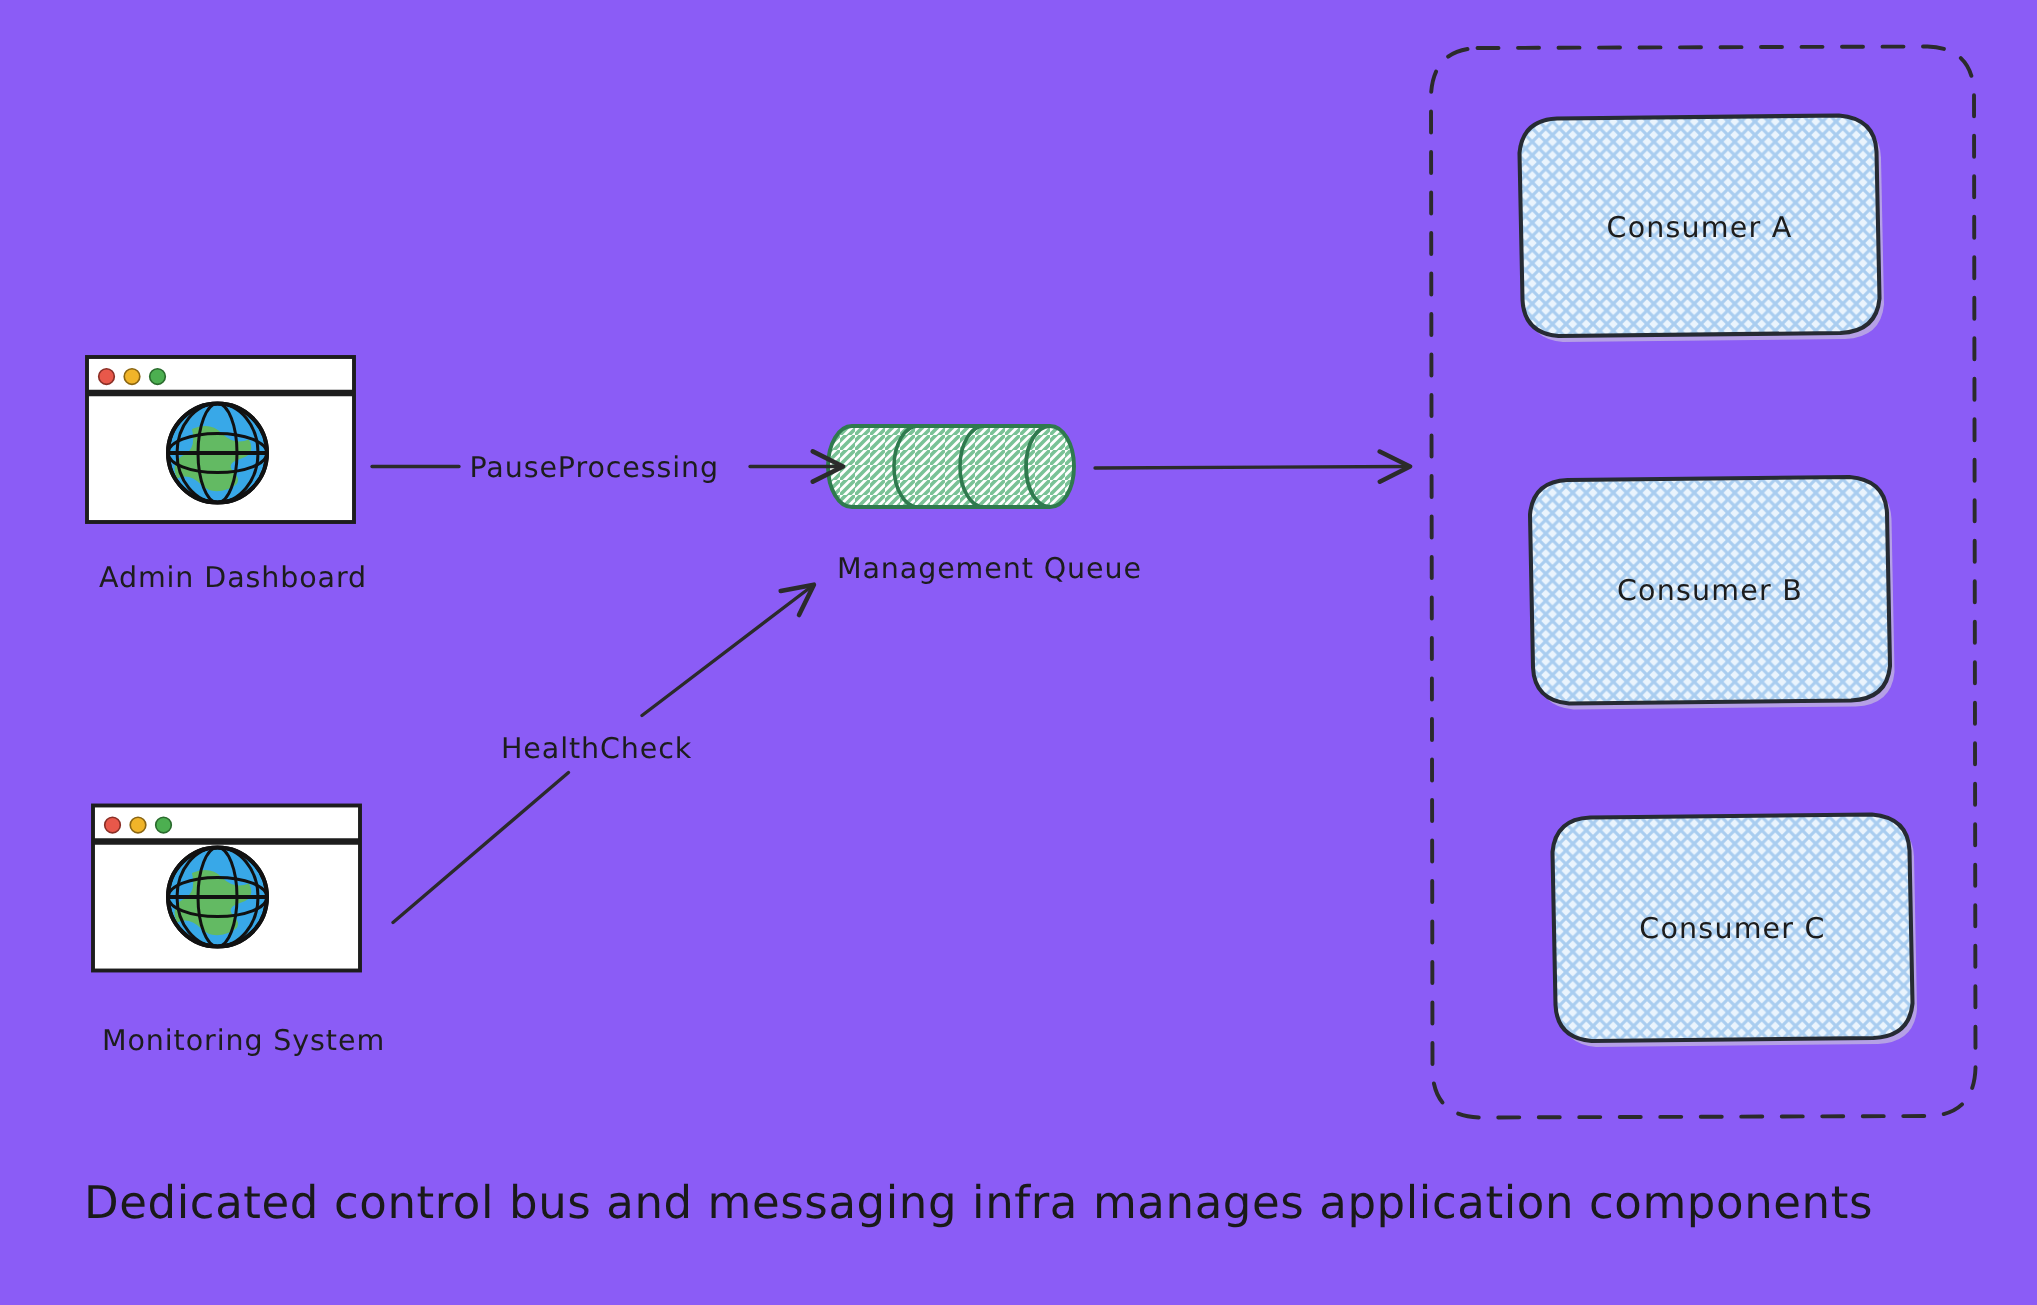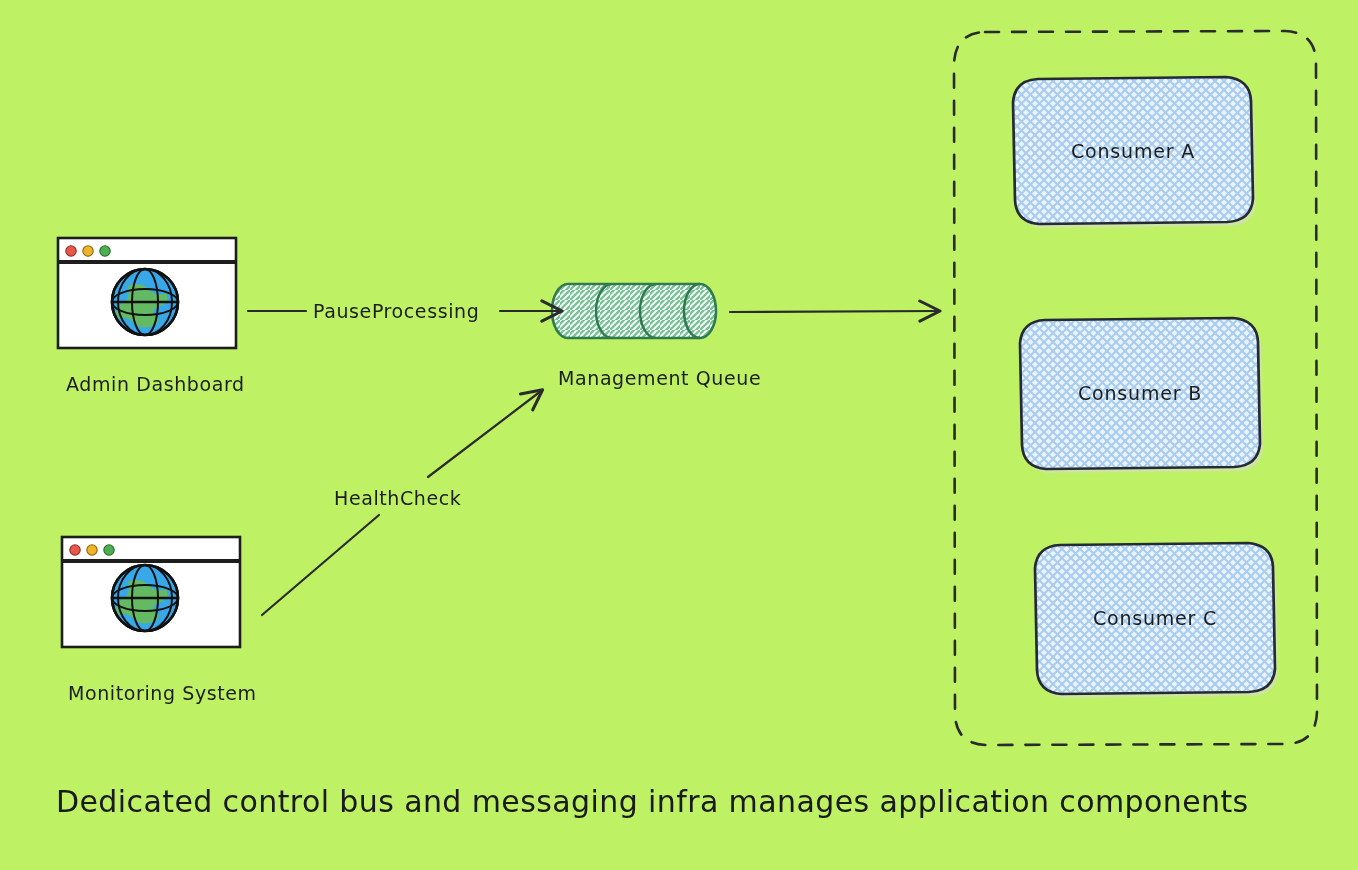--- a/index.html
+++ b/index.html
@@ -7,21 +7,21 @@
     padding: 0;
     background: #ffffff;
   }
   body {
     font-family: "DejaVu Sans", sans-serif;
   }
   #canvas {
     position: relative;
     width: 1358px;
     height: 870px;
-    background: #bef264;
+    background: #8b5cf6;
     overflow: hidden;
   }
   #scene {
     position: absolute;
     inset: 0;
   }
   .lbl {
     font-family: "DejaVu Sans", sans-serif;
     fill: #1d1d1d;
   }

